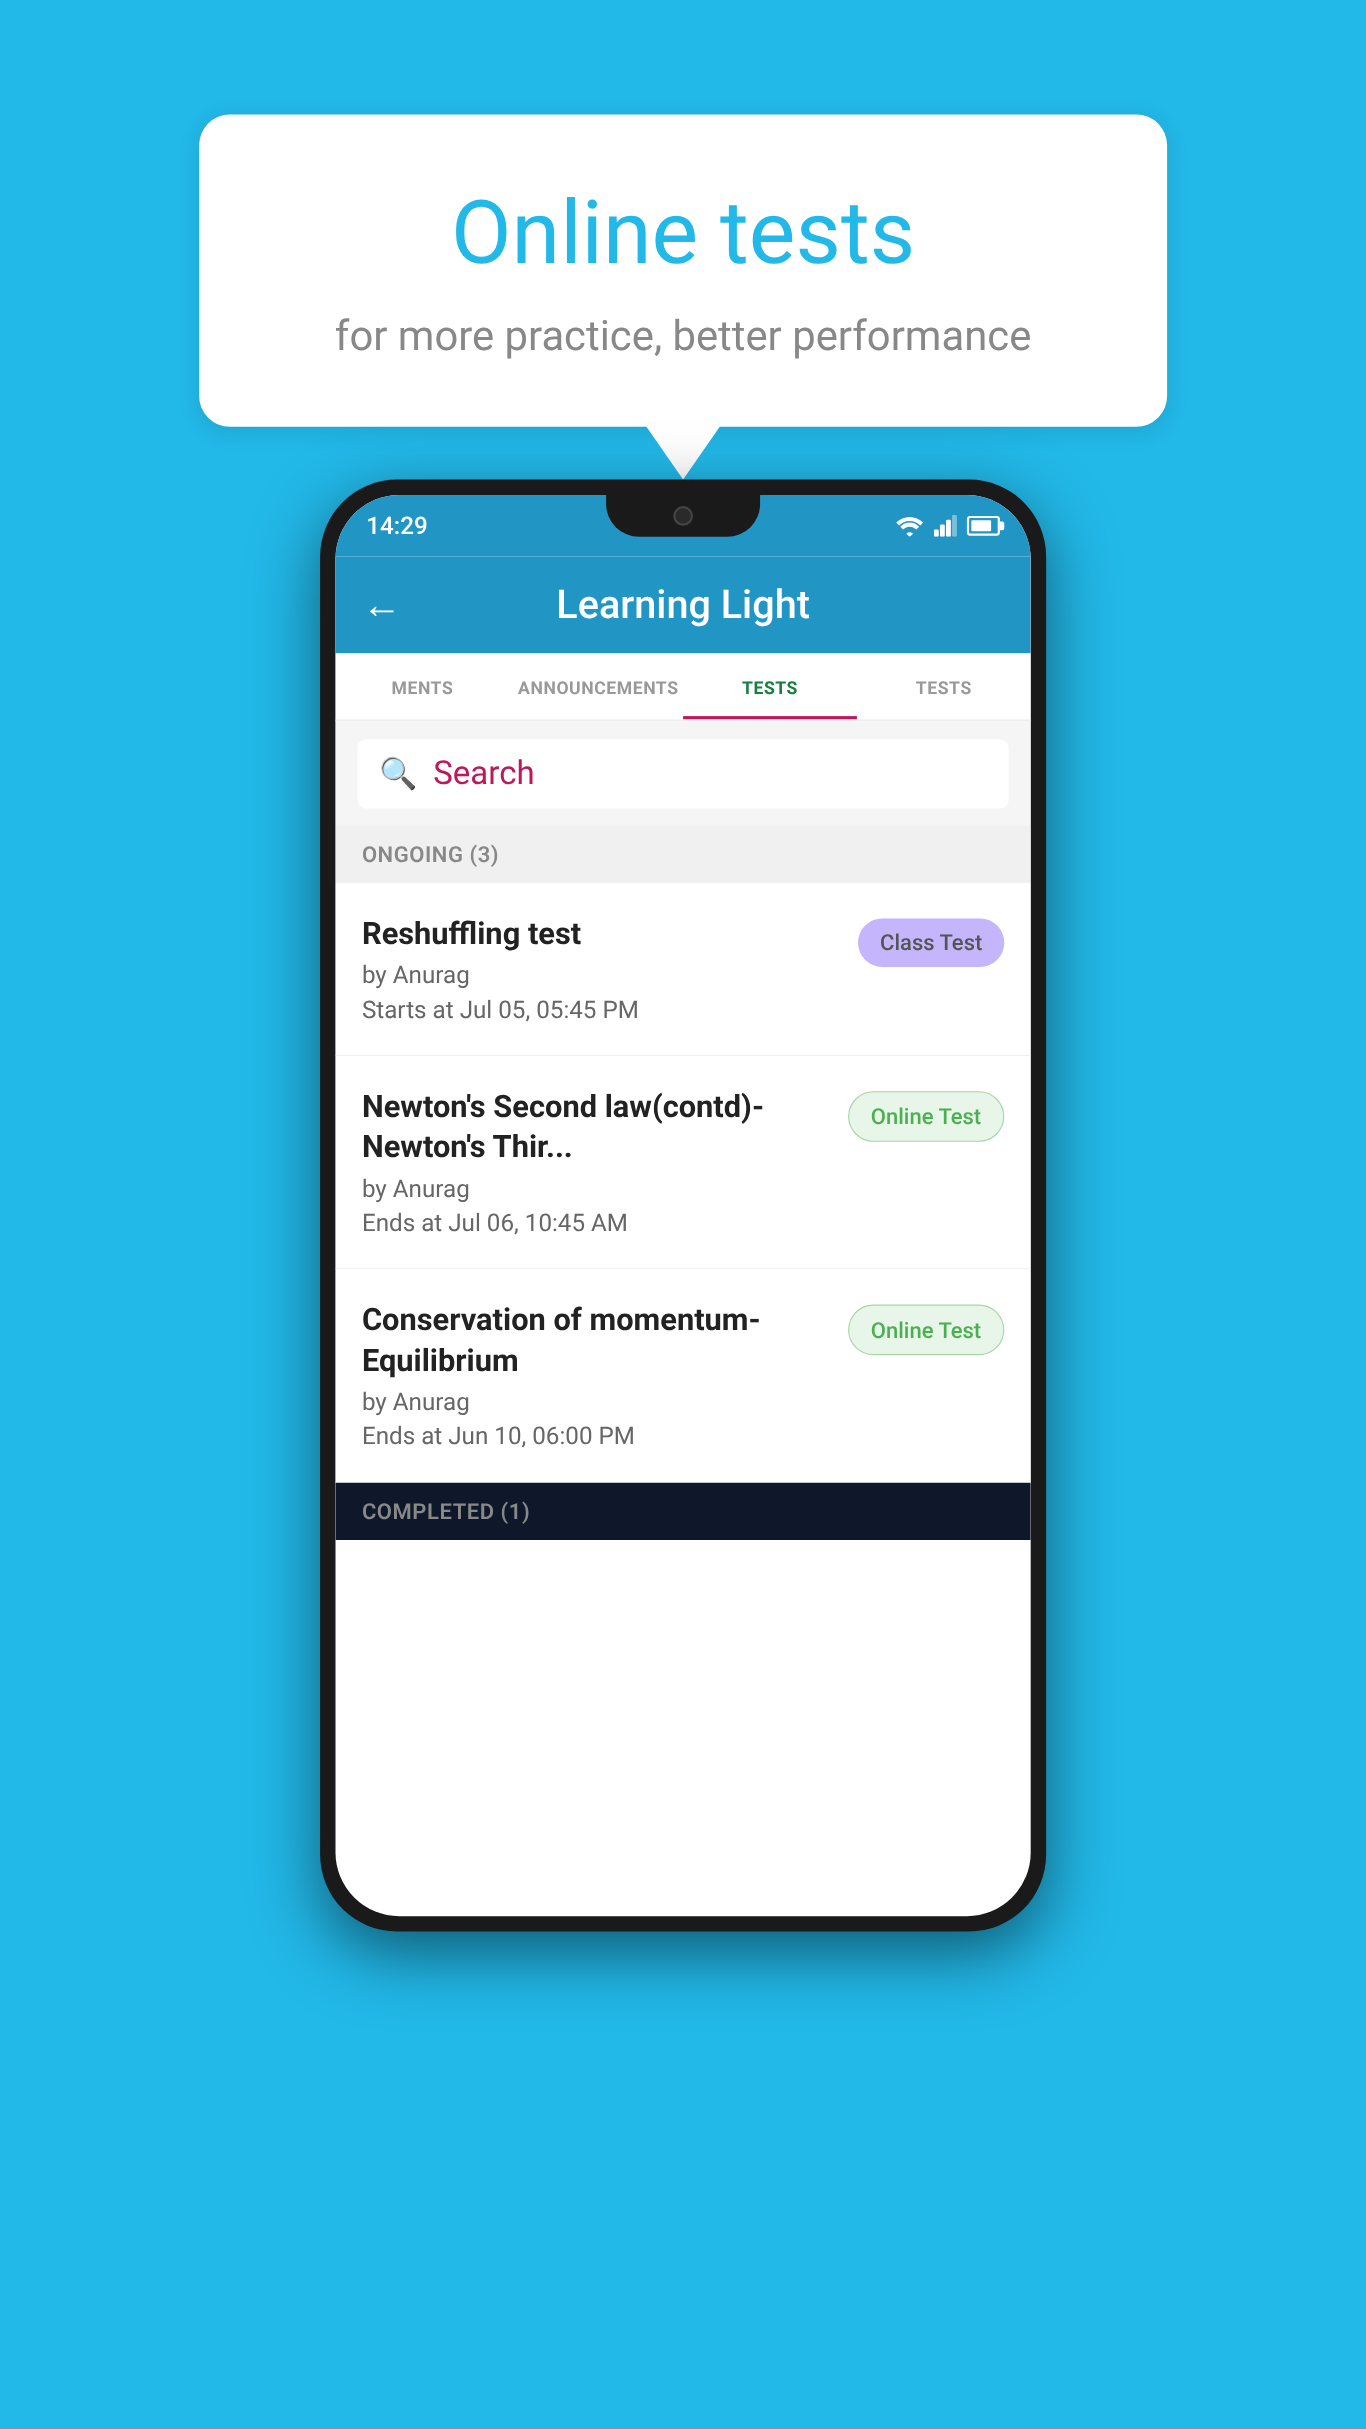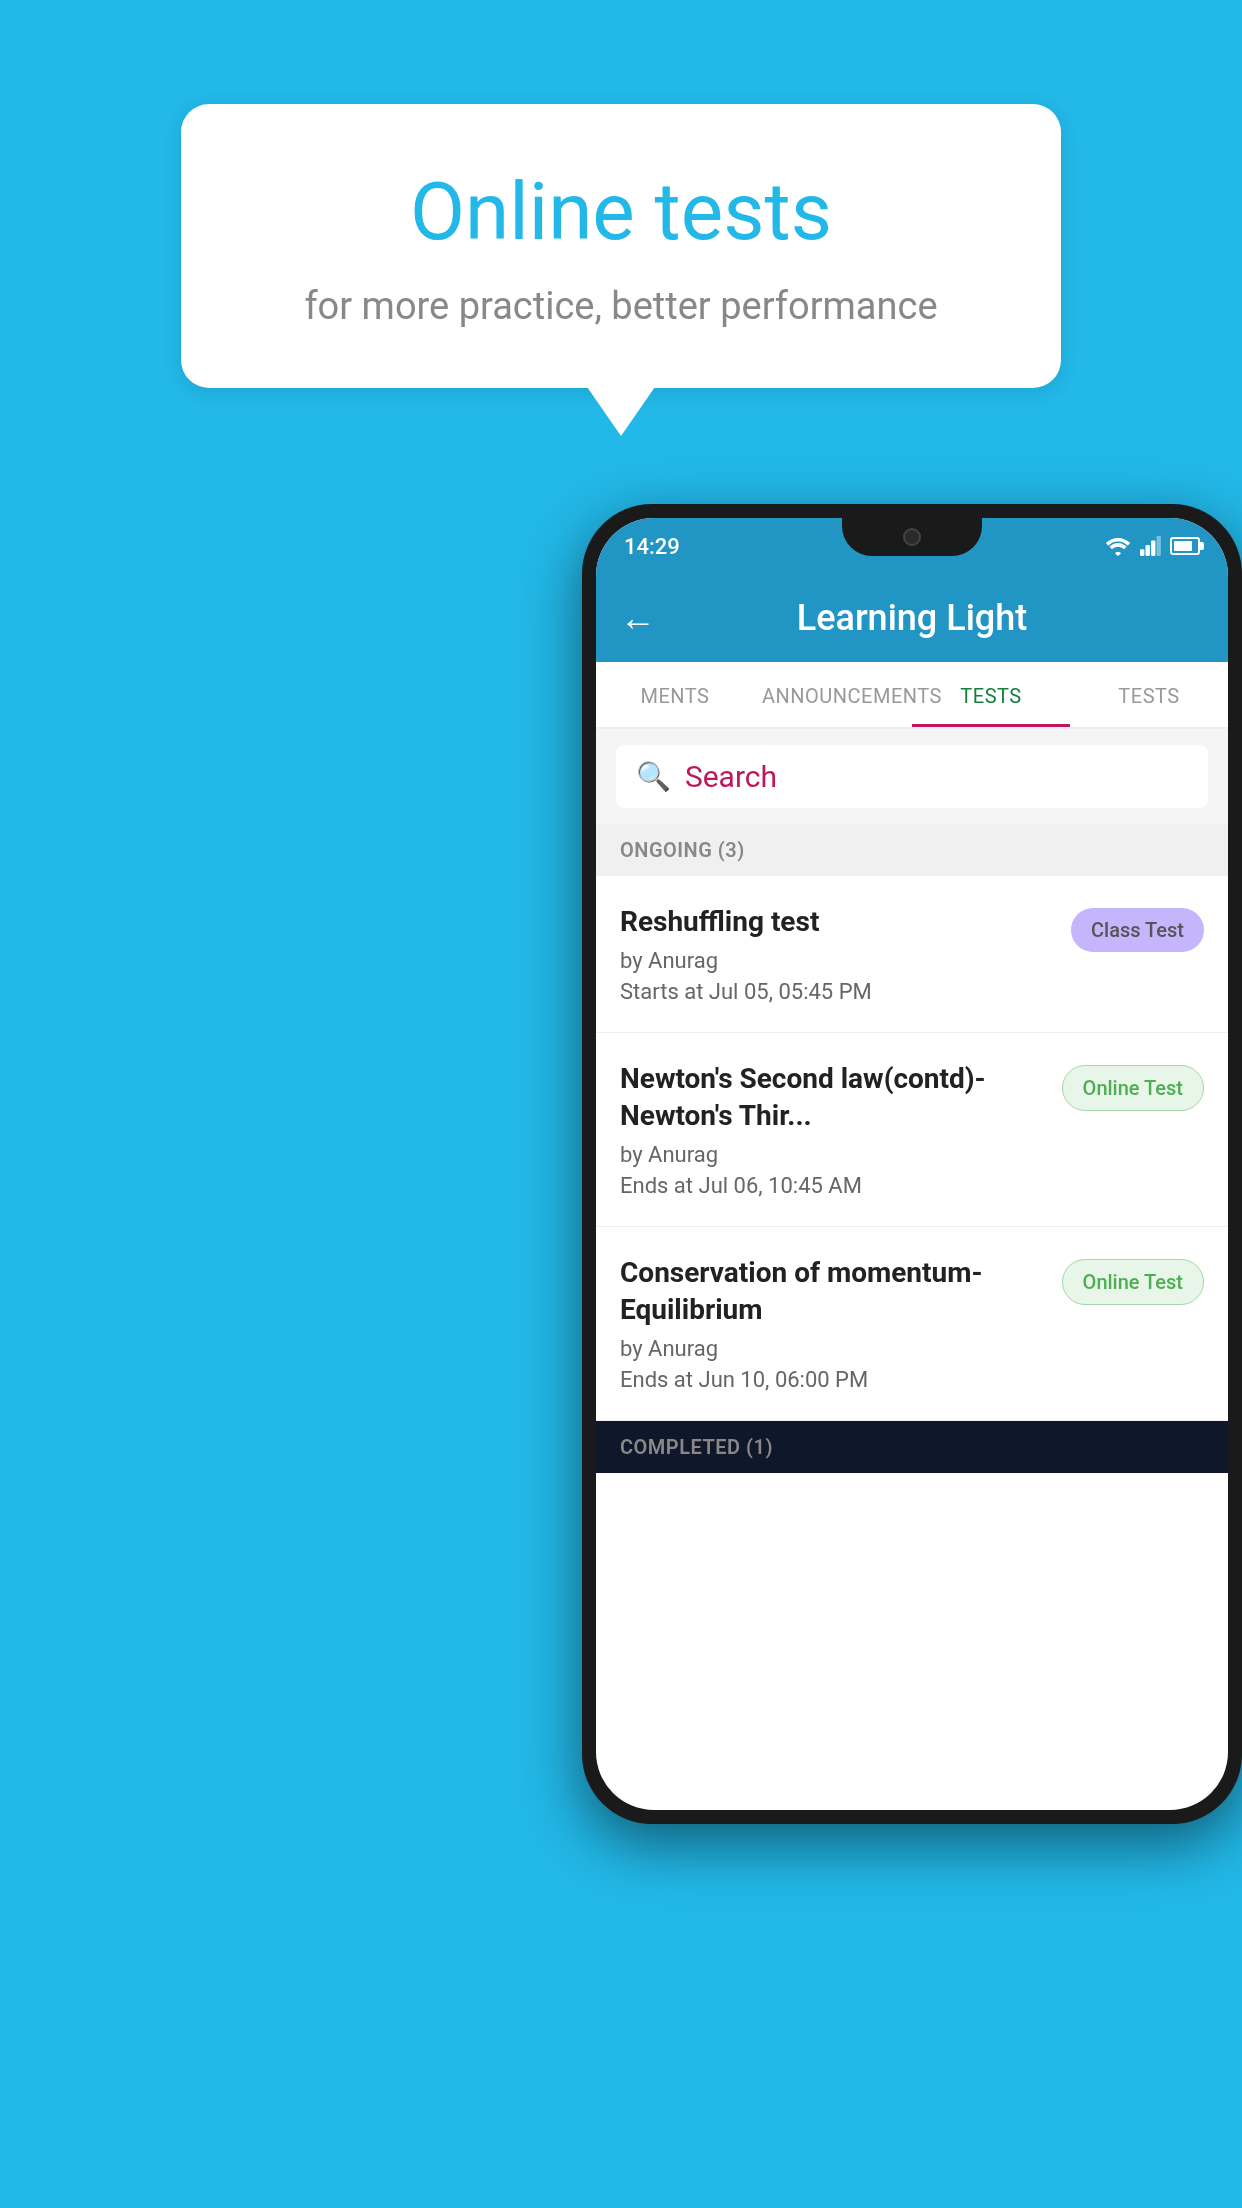--- a/index.html
+++ b/index.html
@@ -55,22 +55,22 @@
 
     .bubble-subtitle {
       font-size: 38px;
       color: #888;
       font-weight: 400;
     }
 
     
     .phone-wrapper {
       display: flex;
-      justify-content: flex-end;
-      margin-top: 116px;
+      justify-content: center;
+      margin-top: 48px;
     }
 
     .phone {
       width: 660px;
       height: 1320px;
       background: #1a1a1a;
       border-radius: 70px;
       position: relative;
       box-shadow: 0 20px 60px rgba(0,0,0,0.5);
       overflow: hidden;
@@ -203,22 +203,22 @@
       background: white;
       display: flex;
       border-bottom: 2px solid #eee;
       overflow-x: auto;
     }
 
     .tab {
       flex: 1;
       text-align: center;
       padding: 22px 8px 16px;
-      font-size: 20px;
-      font-weight: 400;
+      font-size: 16px;
+      font-weight: 700;
       color: #999;
       letter-spacing: 0.5px;
       cursor: pointer;
       white-space: nowrap;
       min-width: 100px;
     }
 
     .tab.active {
       color: #15803d;
       border-bottom: 3px solid #be185d;

